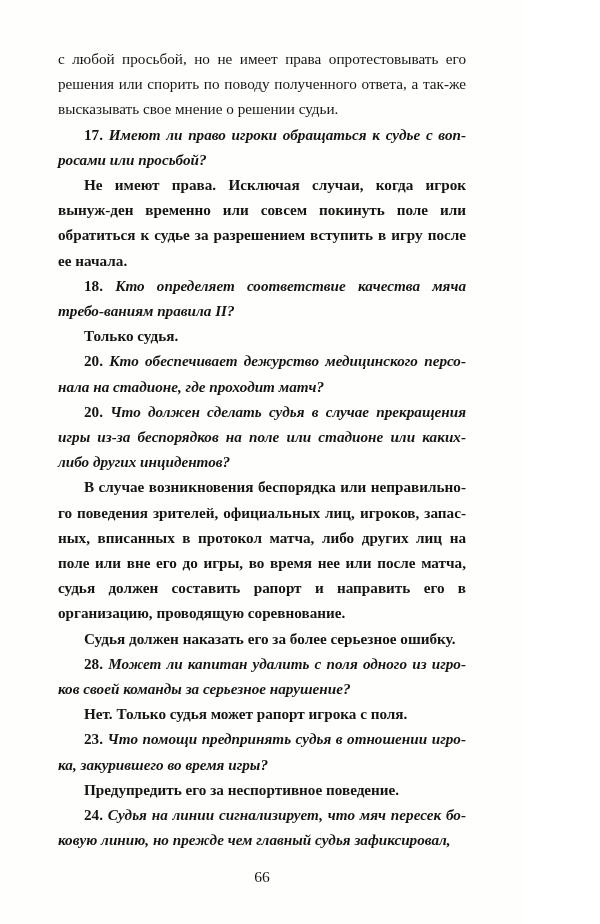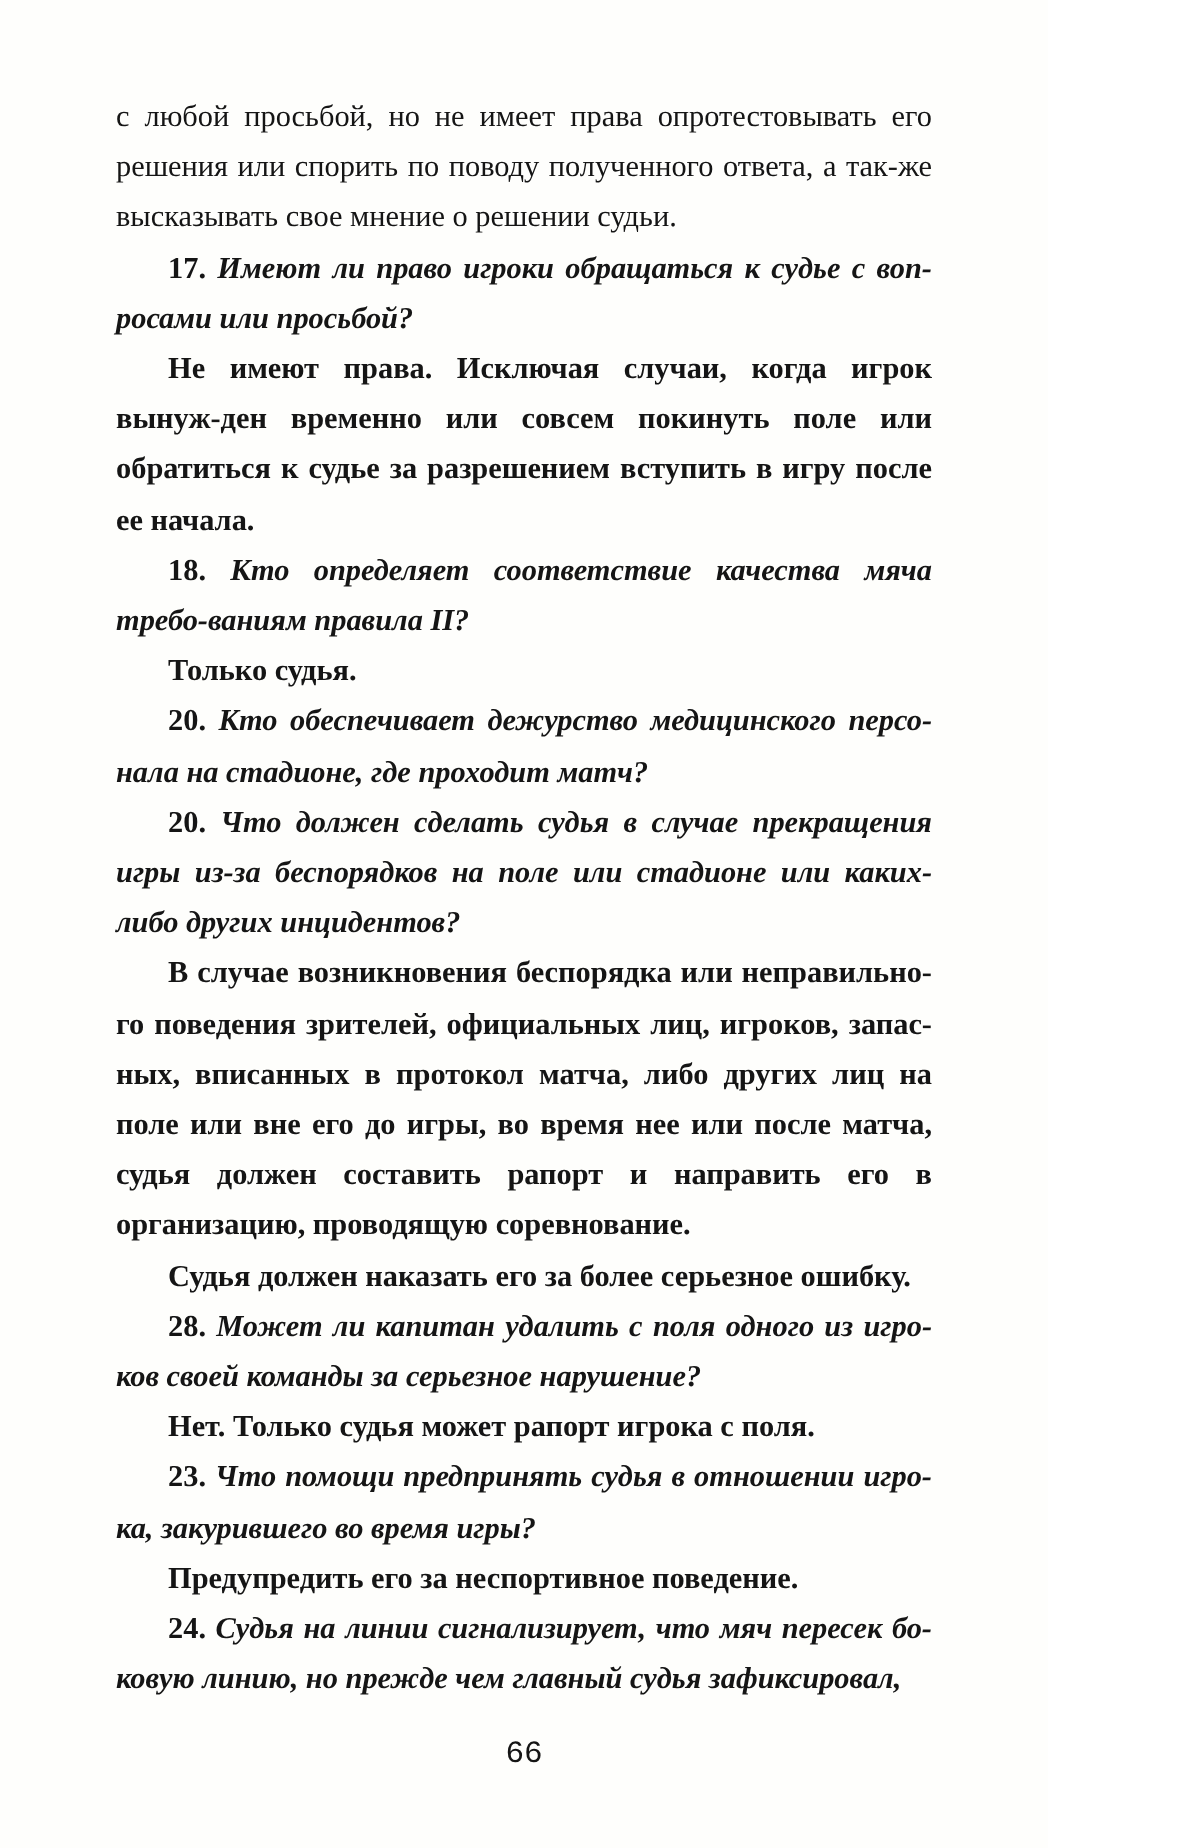--- a/index.html
+++ b/index.html
@@ -43,21 +43,21 @@
   .num {
     font-style: normal;
   }
   .pagenum {
     position: absolute;
     left: 0;
     right: 0;
     bottom: 38px;
     text-align: center;
     font-size: 15.5px;
-    font-family: Liberation Mono, monospace;
+    font-family: Liberation Serif, serif;
     color: #151515;
   }
 </style>
 </head>
 <body>
 
 <div class="page">
   <div class="textblock" id="textblock">
       <p class="para"><span>с любой просьбой, но не имеет права опротестовывать его решения или спорить по поводу полученного ответа, а так-же высказывать свое мнение о решении судьи.</span></p>
       <p class="para indent"><span class="num">17. </span><span class="q">Имеют ли право игроки обращаться к судье с воп-росами или просьбой?</span></p>

